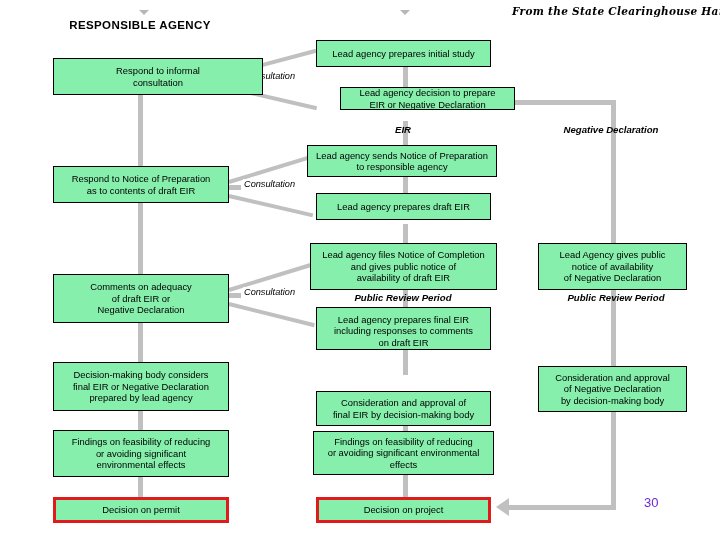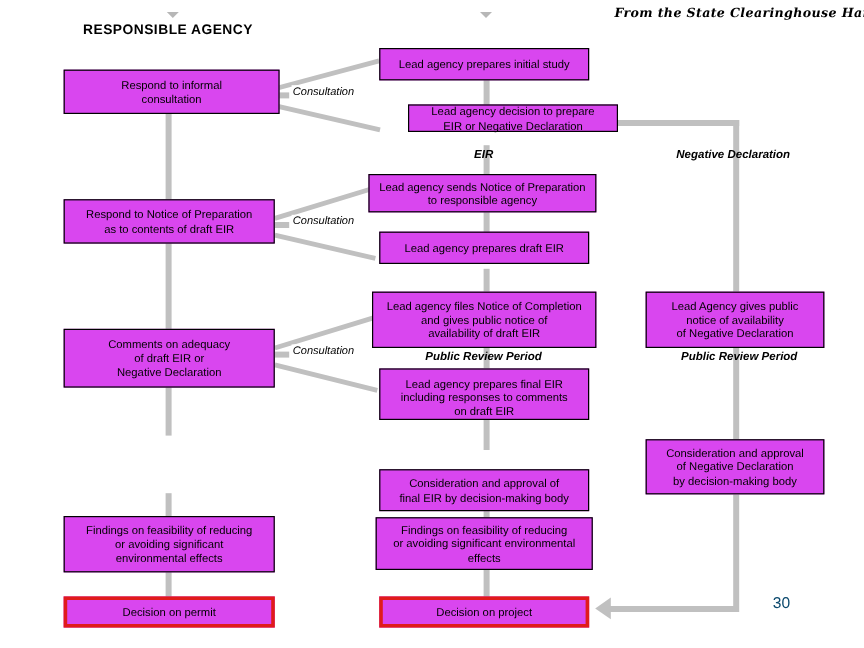--- a/index.html
+++ b/index.html
@@ -40,29 +40,29 @@
     font-style: italic;
     font-weight: bold;
     font-size: 10.5px;
     white-space: nowrap;
     letter-spacing: 0.3px;
     color: #000;
   }
   .page-number {
     position: absolute;
     font-size: 13px;
-    color: #0c4a6e;
+    color: #6d28d9;
   }
 
   
   .node {
     position: absolute;
     box-sizing: border-box;
     border: 1.6px solid #000000;
-    background: #d946ef;
+    background: #86efac;
     display: flex;
     align-items: center;
     justify-content: center;
     text-align: center;
     font-size: 9.4px;
     line-height: 11.4px;
     padding: 1px 0;
     z-index: 5;
   }
   .node.red {
@@ -166,32 +166,35 @@
   <div class="diag" style="left:229px; top:288px; width:88px; transform:rotate(-17deg);"></div>
   <div class="diag" style="left:229px; top:302px; width:88px; transform:rotate(14deg);"></div>
   <div class="conn h" style="left:229px; top:293px; width:12px;"></div>
   <div class="consult-label" style="left:243px; top:287px;">Consultation</div>
 
   <div class="path-label" style="left:353px; top:124px; width:100px;">EIR</div>
   <div class="path-label" style="left:551px; top:124px; width:120px;">Negative Declaration</div>
   <div class="path-label" style="left:338px; top:292px; width:130px;">Public Review Period</div>
   <div class="path-label" style="left:551px; top:292px; width:130px;">Public Review Period</div>
 
-  <div class="node" style="left:53px; top:58px; width:180px; height:37px;">
+  <div class="node" style="left:53px; top:58px; width:210px; height:37px;">
     <span>Respond to informal<br>consultation</span>
   </div>
 
   <div class="node" style="left:53px; top:166px; width:176px; height:37px;">
     <span>Respond to Notice of Preparation<br>as to contents of draft EIR</span>
   </div>
 
   <div class="node" style="left:53px; top:274px; width:176px; height:49px;">
     <span>Comments on adequacy<br>of draft EIR or<br>Negative Declaration</span>
   </div>
 
+  <div class="node" style="left:53px; top:362px; width:176px; height:49px;">
+    <span>Decision-making body considers<br>final EIR or Negative Declaration<br>prepared by lead agency</span>
+  </div>
 
   <div class="node" style="left:53px; top:430px; width:176px; height:47px;">
     <span>Findings on feasibility of reducing<br>or avoiding significant<br>environmental effects</span>
   </div>
 
   <div class="node red" style="left:53px; top:497px; width:176px; height:26px;">
     <span>Decision on permit</span>
   </div>
 
   <div class="node" style="left:316px; top:40px; width:175px; height:27px;">

